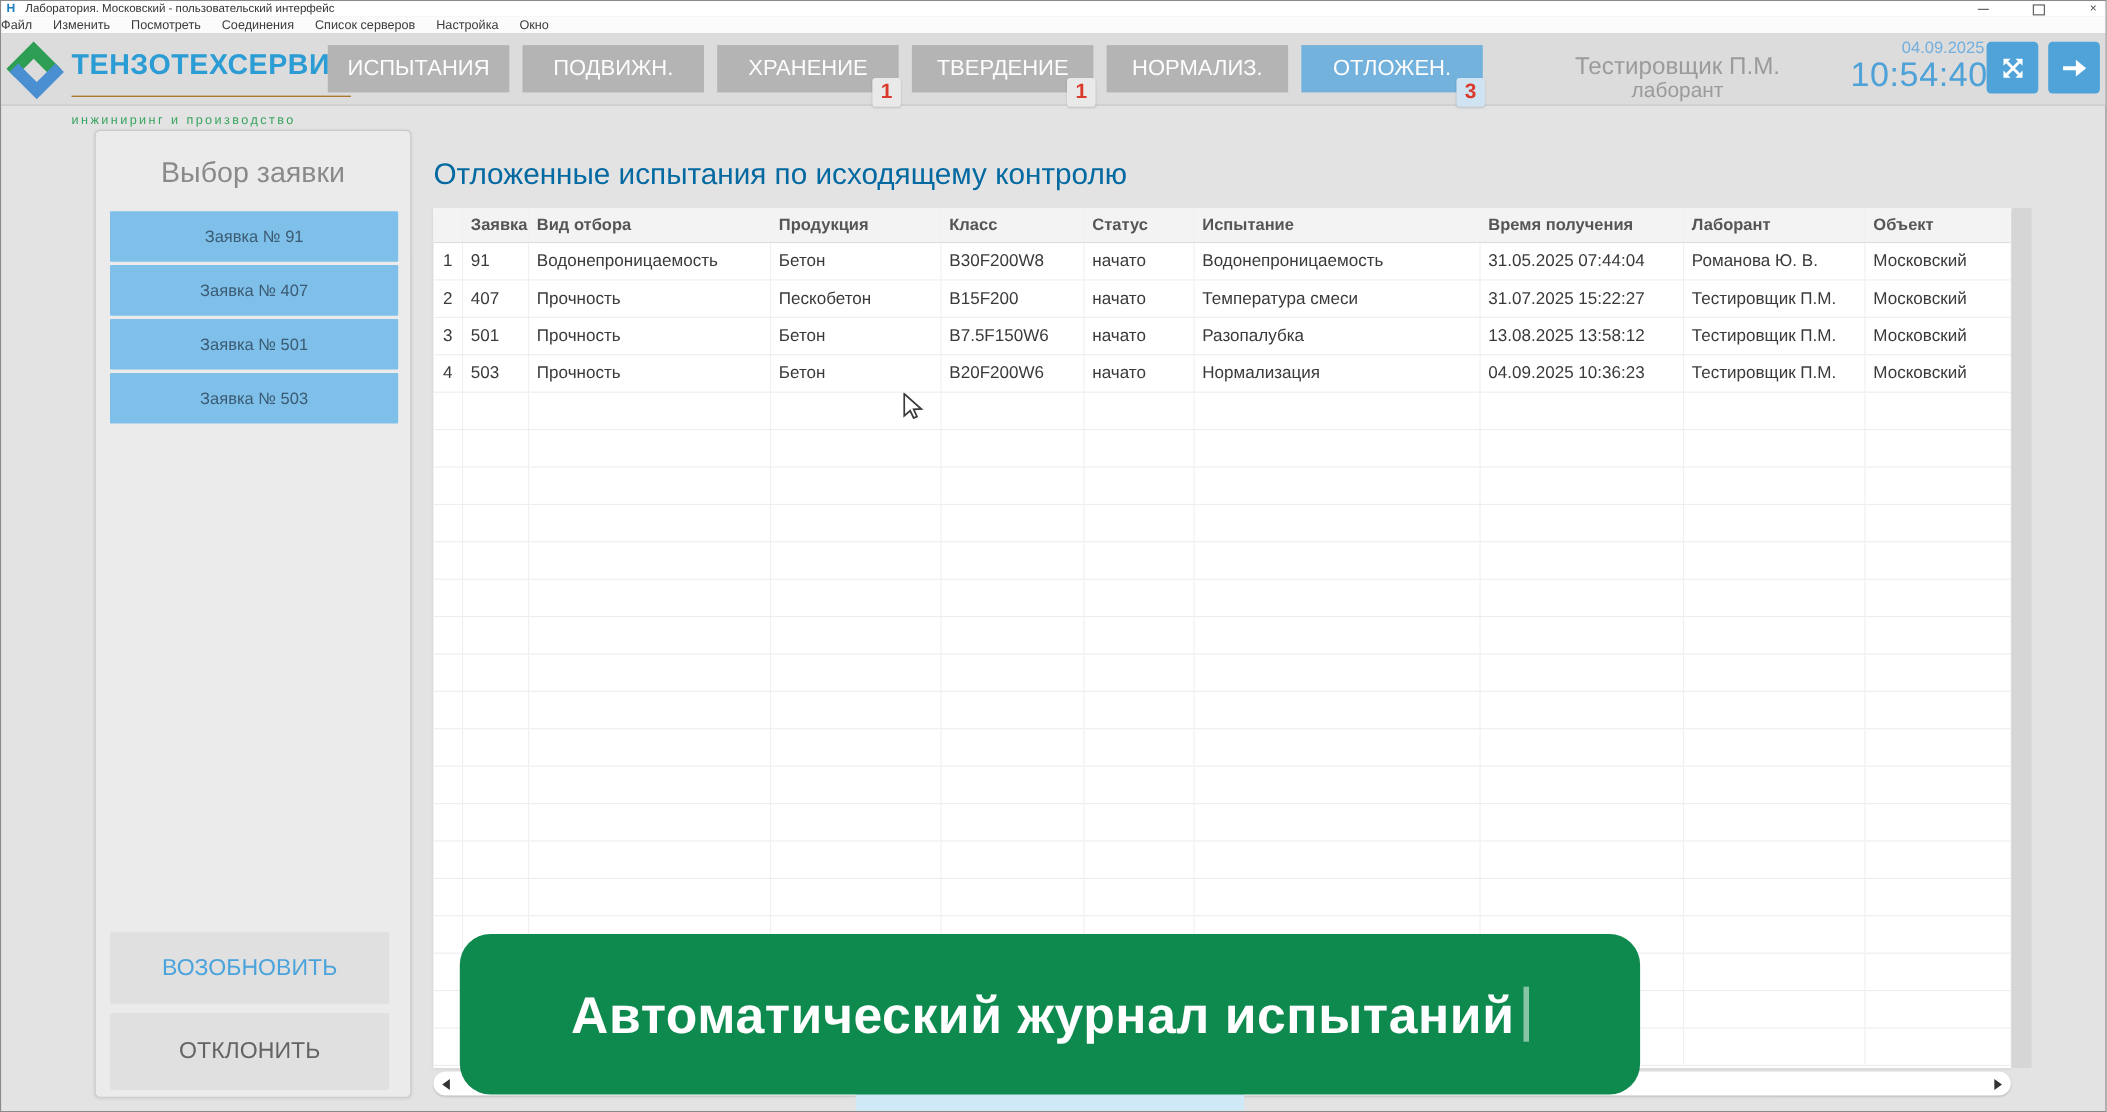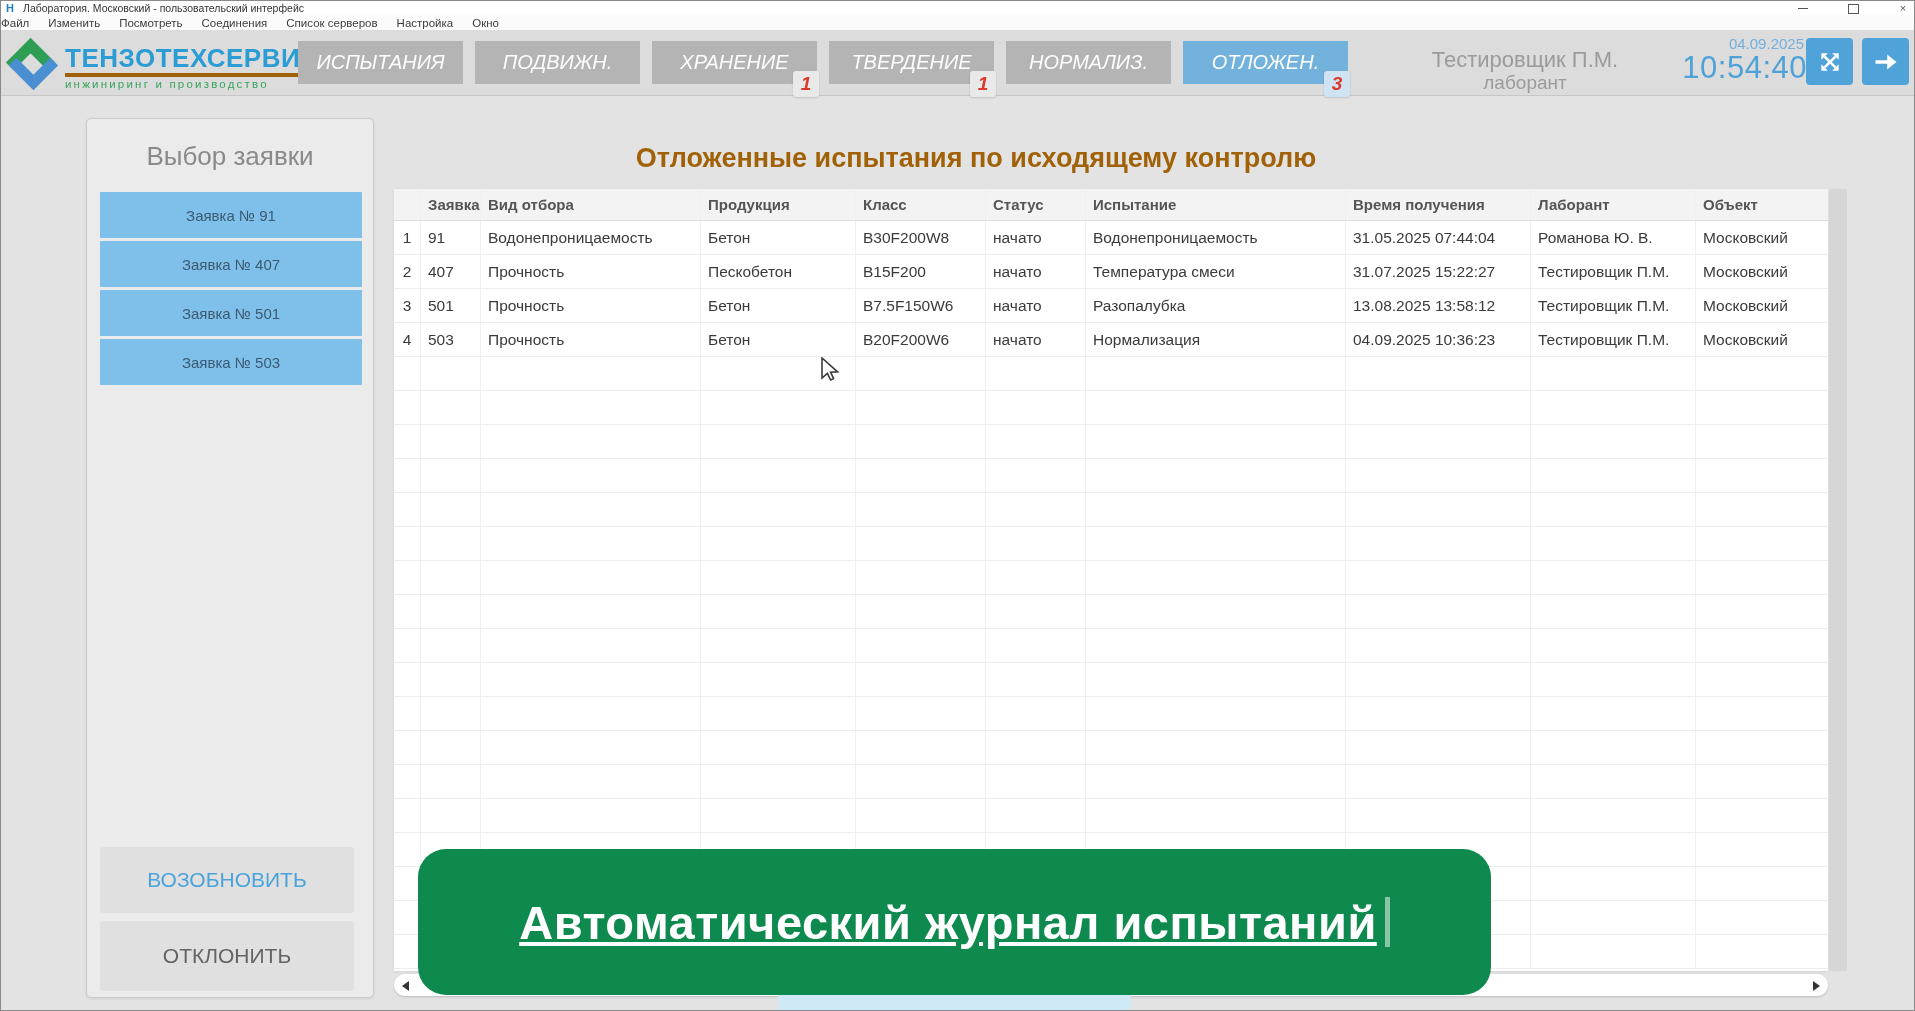--- a/index.html
+++ b/index.html
@@ -18,25 +18,25 @@
   .wc-close { font-size:11px; color:#555; text-align:center; line-height:12px; }
 
   .menubar { position:absolute; left:0; top:14px; width:1915px; height:15px; background:#fbfbfb; display:flex; align-items:center; padding-left:0; gap:19px; }
   .menu-item { font-size:11.5px; color:#3c3c3c; }
 
   
   .headerband { position:absolute; left:0; top:29px; width:1915px; height:66px; background:#dcdcdc; border-bottom:1px solid #c6c6c6; }
   .logo-icon { position:absolute; left:2px; top:5px; }
   .logo-text { position:absolute; left:64px; top:15px; }
   .logo-name { font-size:26px; font-weight:bold; color:#2b9cd4; letter-spacing:0.5px; line-height:26px; }
-  .logo-sub { font-size:11.5px; color:#38a45f; letter-spacing:2.2px; margin-top:2px; border-top:4px solid #a16207; padding-top:1px; }
+  .logo-sub { font-size:11.5px; color:#38a45f; letter-spacing:2.2px; margin-top:16px; border-top:1px solid #a16207; padding-top:16px; }
 
   .tabs { position:absolute; left:297px; top:11px; height:43px; display:flex; gap:12px; }
   .tab { position:relative; width:165px; height:43px; background:#b4b4b4; color:#fdfdfd; font-size:20px;
-         display:flex; align-items:center; justify-content:center; cursor:default;font-style:italic; }
+         display:flex; align-items:center; justify-content:center; cursor:default; }
   .tab.active { background:#73b2dc; }
   .badge { position:absolute; right:-2px; bottom:-13px; width:26px; height:26px; background:#e9e9e9;
            color:#d93a2b; font-size:19px; font-weight:bold; display:flex; align-items:center; justify-content:center;
            border-radius:3px; box-shadow:0 1px 2px rgba(0,0,0,.15); }
   .tab.active .badge { background:#cfe3f2; }
 
   .user-block { position:absolute; left:1415px; top:17px; width:218px; text-align:center; color:#9b9b9b; }
   .user-name { font-size:22px; line-height:25px; }
   .user-role { font-size:19px; line-height:22px; }
 
@@ -56,21 +56,21 @@
   .request-list { position:absolute; top:73px; left:13px; right:11px; }
   .request-btn { height:46px; background:#7ec0ea; margin-bottom:3px; display:flex; align-items:center; justify-content:center;
                  font-size:15px; color:#3c5a72; border-radius:1px; cursor:default; }
   .sidebar-actions { position:absolute; left:13px; right:19px; bottom:6px; }
   .act-btn { width:100%; background:#e0e0e0; border:none; border-radius:3px; font-family:"Liberation Sans", sans-serif;
              font-size:21px; display:block; cursor:default; }
   .act-resume { height:66px; color:#4ba3dc; margin-bottom:8px; }
   .act-decline { height:70px; color:#646464; }
 
   
-  .main-title { position:absolute; left:393px; top:142px; width:1164px; text-align:center; font-size:27px; color:#a16207;font-weight:bold; }
+  .main-title { position:absolute; left:393px; top:142px; width:1164px; text-align:left; font-size:27px; color:#0369a1; }
 
   .tablewrap { position:absolute; left:393px; top:188px; width:1434px; height:782px; background:#ffffff; overflow:hidden;
                box-shadow:0 1px 3px rgba(0,0,0,.07); }
   .trow { display:grid; grid-template-columns:27px 60px 220px 155px 130px 100px 260px 185px 165px 132px; }
   .thead { height:32px; background:#f3f3f3; border-bottom:1px solid #dedede; }
   .thead .tcell { font-weight:bold; font-size:15px; color:#555; display:flex; align-items:center; }
   .tcell { padding-left:7px; border-right:1px solid #f0f0f0; overflow:hidden; white-space:nowrap; }
   .tcell:last-child { border-right:none;text-align:center; }
   .drow { height:34px; border-bottom:1px solid #ededed; }
   .drow .tcell { font-size:15.5px; color:#3a3a3a; display:flex; align-items:center; }
@@ -80,21 +80,21 @@
   .hscroll { position:absolute; left:393px; top:973px; width:1434px; height:22px; background:#ffffff; border-radius:11px;
              box-shadow:0 1px 2px rgba(0,0,0,.18); z-index:4; }
   .scroll-arrow { position:absolute; top:7px; width:0; height:0; border-top:5px solid transparent; border-bottom:5px solid transparent; }
   .scroll-left { left:8px; border-right:7px solid #333; }
   .scroll-right { right:8px; border-left:7px solid #333; }
 
   
   .subtitle-bg { position:absolute; left:777px; top:985px; width:353px; height:26px; background:#cfe9f6; z-index:5; }
   .banner { position:absolute; left:417px; top:848px; width:1073px; height:146px; background:#0f8a4f; border-radius:28px;
             display:flex; align-items:center; justify-content:center; z-index:6; }
-  .banner-text { color:#ffffff; font-size:47px; font-weight:bold; letter-spacing:0.5px;text-decoration:underline; }
+  .banner-text { color:#ffffff; font-size:47px; font-weight:bold; letter-spacing:0.5px; }
   .banner-caret { display:inline-block; width:5px; height:50px; background:rgba(255,255,255,.5); margin-left:8px; vertical-align:middle; }
 
   .cursor { position:absolute; left:820px; top:356px; z-index:10; }
 </style>
 </head>
 <body>
 
 <div id="stage">
 
   <div class="titlebar">

